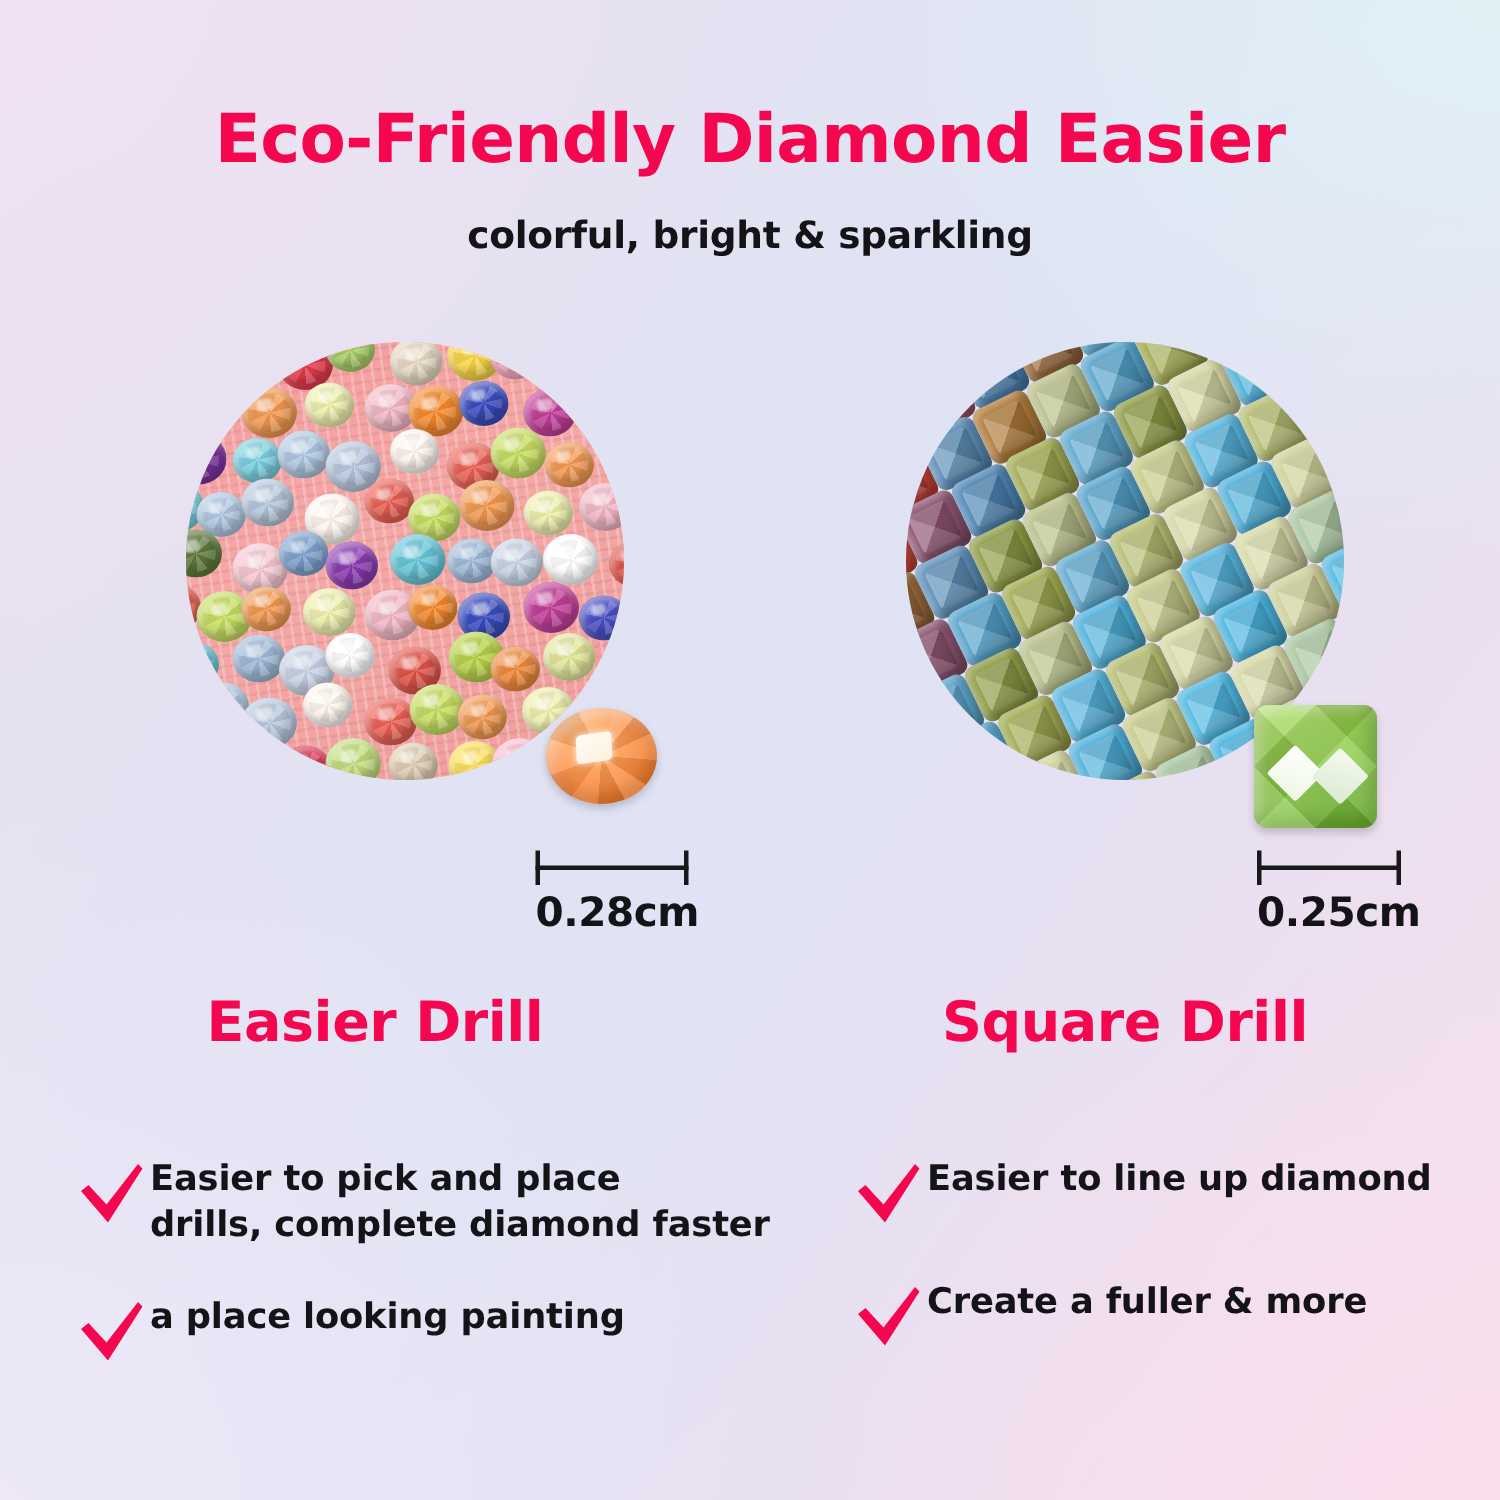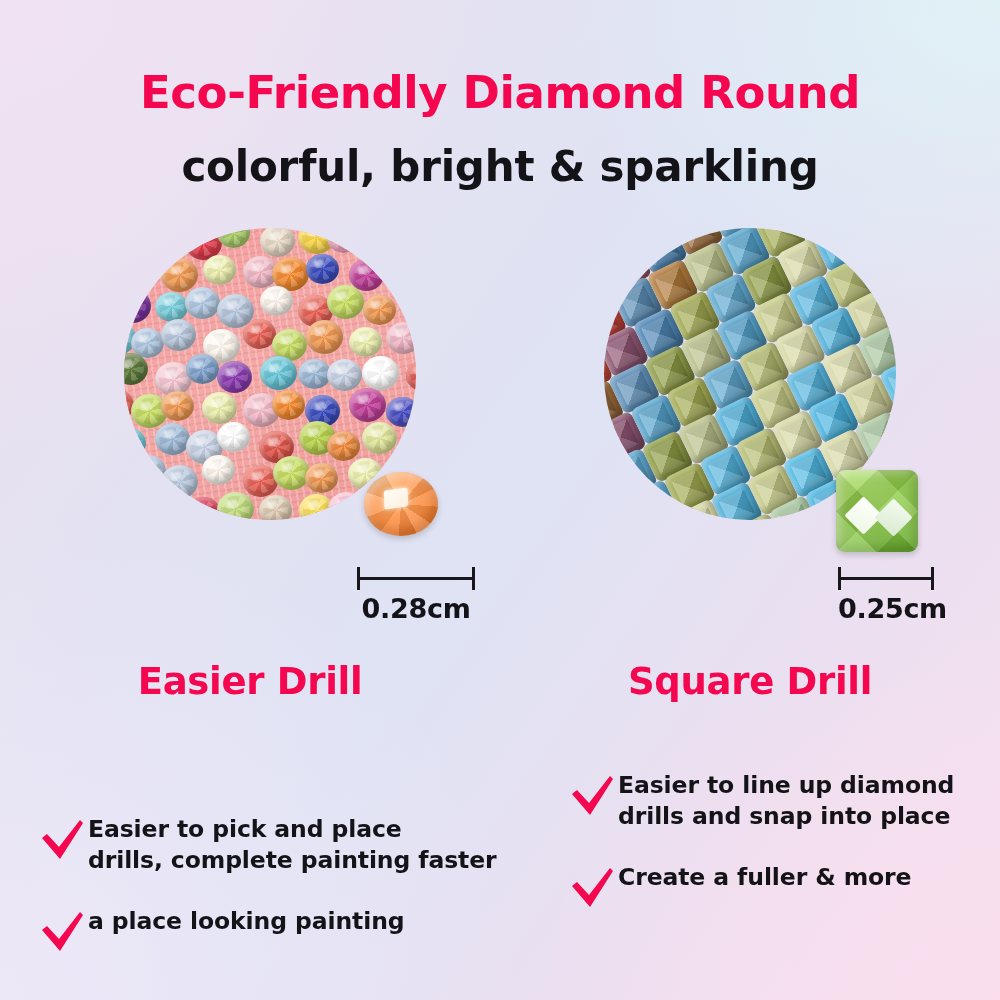--- a/index.html
+++ b/index.html
@@ -15,21 +15,21 @@
       linear-gradient(125deg,#ece0ef 0%, #e2e2f2 32%, #dfe3f4 52%, #ecdff0 78%, #f7e3ef 100%);
   }
   
   #title{
     position:absolute; top:66px; left:0; width:1000px; text-align:center;
     font-size:45px; font-weight:bold; letter-spacing:-0.4px;
     color:#f5074f;
   }
   #subtitle{
     position:absolute; top:142px; left:0; width:1000px; text-align:center;
-    font-size:42px; font-weight:bold; letter-spacing:-0.2px;
+    font-size:25px; font-weight:bold; letter-spacing:-0.2px;
     color:#141418;
   }
   
   .photo-circle{
     position:absolute; width:292px; height:292px; border-radius:50%;
     overflow:hidden;
   }
   #round-circle{ left:124px; top:228px; }
   #square-circle{ left:604px; top:228px; }
 
@@ -132,44 +132,44 @@
     position:absolute; left:0; top:10px; width:100%; height:3px; background:#18181c;
   }
   .ruler .cap{
     position:absolute; top:0; width:3px; height:23px; background:#18181c;
   }
   .ruler .cap.l{ left:0; } .ruler .cap.r{ right:0; }
   .ruler-label{
     position:absolute; width:100%; text-align:center; top:26px;
     font-size:27px; font-weight:bold; color:#141418; letter-spacing:-0.3px;
   }
-  #ruler-round{ left:357px; top:567px; width:118px; }
+  #ruler-round{ left:357px; top:567px; width:102px; }
   #ruler-square{ left:838px; top:567px; width:96px; }
   
   .drill-label{
     position:absolute; font-size:37px; font-weight:bold; color:#f5074f;
     letter-spacing:-0.3px;
   }
   #label-round{ left:0; top:660px; width:500px; text-align:center; }
   #label-square{ left:500px; top:660px; width:500px; text-align:center; }
   
   .bullets{ position:absolute; top:768px; }
-  #bullets-left{ left:36px; width:470px;margin-top:44px; }
+  #bullets-left{ left:48px; width:470px; }
   #bullets-right{ left:566px; width:460px; }
   .bullet{ display:flex; align-items:flex-start; margin-bottom:28px; }
   .check{ flex:0 0 52px; height:52px; margin-top:2px; }
   .bullet-text{
     font-size:23.5px; font-weight:bold; color:#141418;
     line-height:1.32; letter-spacing:-0.1px; padding-top:2px;
   }
 </style>
 </head>
 <body>
 
-<div id="title">Eco-Friendly Diamond Round</div>
+<div id="title">Eco-Friendly Diamond Easier</div>
 <div id="subtitle">colorful, bright &amp; sparkling</div>
 
 <div class="photo-circle" id="round-circle">
   <div class="round-canvas"></div>
   <div id="round-beads">
       <div class="bead" style="left: 60.7223px; top: -1.5724px; width: 37px; height: 34px; background: radial-gradient(at 36% 30%, rgb(228, 59, 76) 0%, rgb(228, 59, 76) 40%, rgba(0, 0, 0, 0.18) 100%), rgb(228, 59, 76); position: absolute;"></div>
       <div class="bead" style="left: 93.3709px; top: -9.74323px; width: 33px; height: 30px; background: radial-gradient(at 36% 30%, rgb(170, 207, 106) 0%, rgb(170, 207, 106) 40%, rgba(0, 0, 0, 0.18) 100%), rgb(170, 207, 106); position: absolute;"></div>
       <div class="bead" style="left: 136.471px; top: -3.15855px; width: 35px; height: 32px; background: radial-gradient(at 36% 30%, rgb(231, 217, 197) 0%, rgb(231, 217, 197) 40%, rgba(0, 0, 0, 0.18) 100%), rgb(231, 217, 197); position: absolute;"></div>
       <div class="bead" style="left: 173.992px; top: -7.77462px; width: 37px; height: 34px; background: radial-gradient(at 36% 30%, rgb(249, 214, 72) 0%, rgb(249, 214, 72) 40%, rgba(0, 0, 0, 0.18) 100%), rgb(249, 214, 72); position: absolute;"></div>
       <div class="bead" style="left: 202.501px; top: -5.39528px; width: 33px; height: 30px; background: radial-gradient(at 36% 30%, rgb(246, 166, 192) 0%, rgb(246, 166, 192) 40%, rgba(0, 0, 0, 0.18) 100%), rgb(246, 166, 192); position: absolute;"></div>
@@ -351,21 +351,21 @@
 
 <div class="bullets" id="bullets-left">
   <div class="bullet">
     <div class="check">
       <svg viewBox="0 0 52 52" width="52" height="52">
           <path d="M6 24 L11 20 L23 33 L44 6 L47 9 L24 45 Z" fill="#f5074f"></path>
         </svg>
     </div>
     <div class="bullet-text">
       <div>Easier to pick and place</div>
-      <div>drills, complete painting faster</div>
+      <div>drills, complete diamond faster</div>
     </div>
   </div>
   <div class="bullet">
     <div class="check">
       <svg viewBox="0 0 52 52" width="52" height="52">
           <path d="M6 24 L11 20 L23 33 L44 6 L47 9 L24 45 Z" fill="#f5074f"></path>
         </svg>
     </div>
     <div class="bullet-text">
       <div>a place looking painting</div>
@@ -375,21 +375,20 @@
 
 <div class="bullets" id="bullets-right">
   <div class="bullet">
     <div class="check">
       <svg viewBox="0 0 52 52" width="52" height="52">
           <path d="M6 24 L11 20 L23 33 L44 6 L47 9 L24 45 Z" fill="#f5074f"></path>
         </svg>
     </div>
     <div class="bullet-text">
       <div>Easier to line up diamond</div>
-      <div>drills and snap into place</div>
     </div>
   </div>
   <div class="bullet">
     <div class="check">
       <svg viewBox="0 0 52 52" width="52" height="52">
           <path d="M6 24 L11 20 L23 33 L44 6 L47 9 L24 45 Z" fill="#f5074f"></path>
         </svg>
     </div>
     <div class="bullet-text">
       <div>Create a fuller &amp; more</div>

